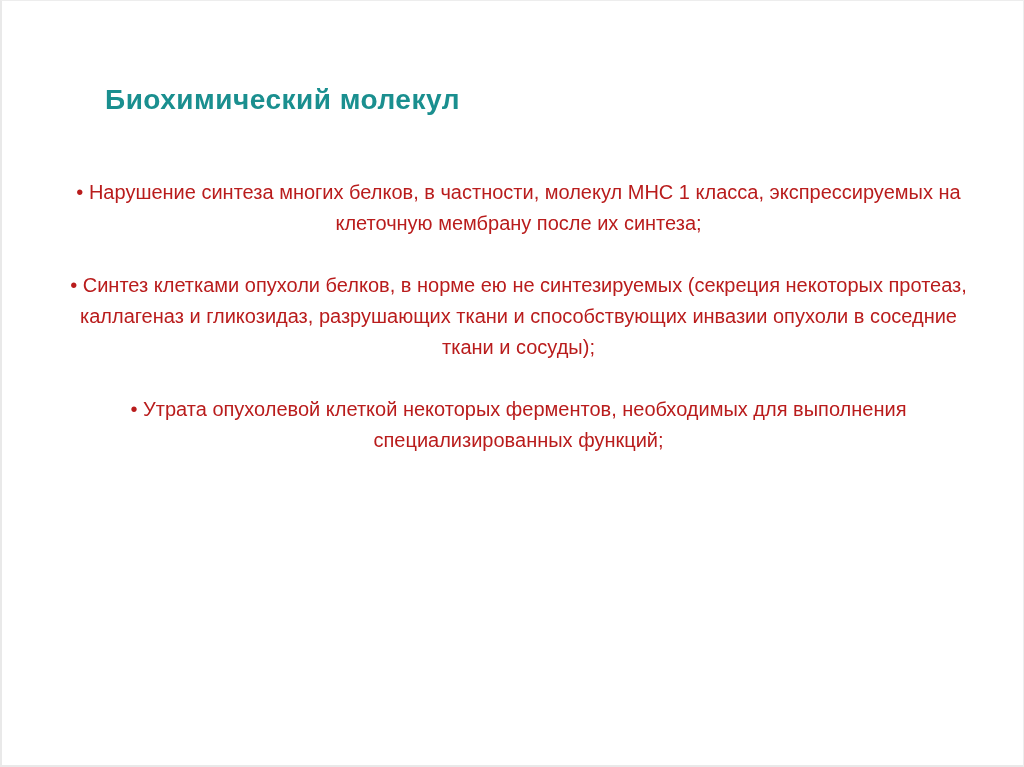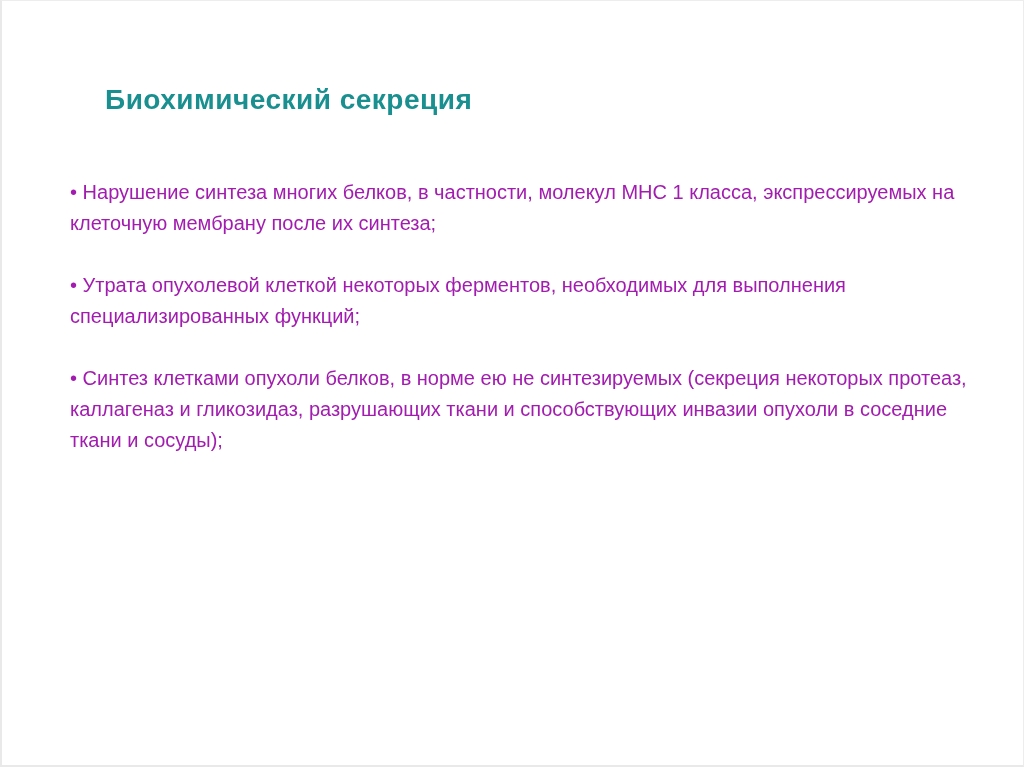--- a/index.html
+++ b/index.html
@@ -36,30 +36,30 @@
   .slide-body {
     position: absolute;
     left: 68px;
     top: 176px;
     width: 897px;
   }
   .bullet-paragraph {
     margin: 0 0 31px 0;
     font-size: 20px;
     line-height: 31px;
-    color: #a21caf;
-    text-align: left;
+    color: #b91c1c;
+    text-align: center;
   }
 </style>
 </head>
 <body>
 
 <div class="slide">
 
-  <h1 class="slide-title">Биохимический секреция</h1>
+  <h1 class="slide-title">Биохимический молекул</h1>
 
   <div class="slide-body">
     <p class="bullet-paragraph">• Нарушение синтеза многих белков, в частности, молекул МНС 1 класса, экспрессируемых на клеточную мембрану после их синтеза;</p>
+    <p class="bullet-paragraph">• Синтез клетками опухоли белков, в норме ею не синтезируемых (секреция некоторых протеаз, каллагеназ и гликозидаз, разрушающих ткани и способствующих инвазии опухоли в соседние ткани и сосуды);</p>
     <p class="bullet-paragraph">• Утрата опухолевой клеткой некоторых ферментов, необходимых для выполнения специализированных функций;</p>
-    <p class="bullet-paragraph">• Синтез клетками опухоли белков, в норме ею не синтезируемых (секреция некоторых протеаз, каллагеназ и гликозидаз, разрушающих ткани и способствующих инвазии опухоли в соседние ткани и сосуды);</p>
   </div>
 
 </div>
 
 </body></html>

